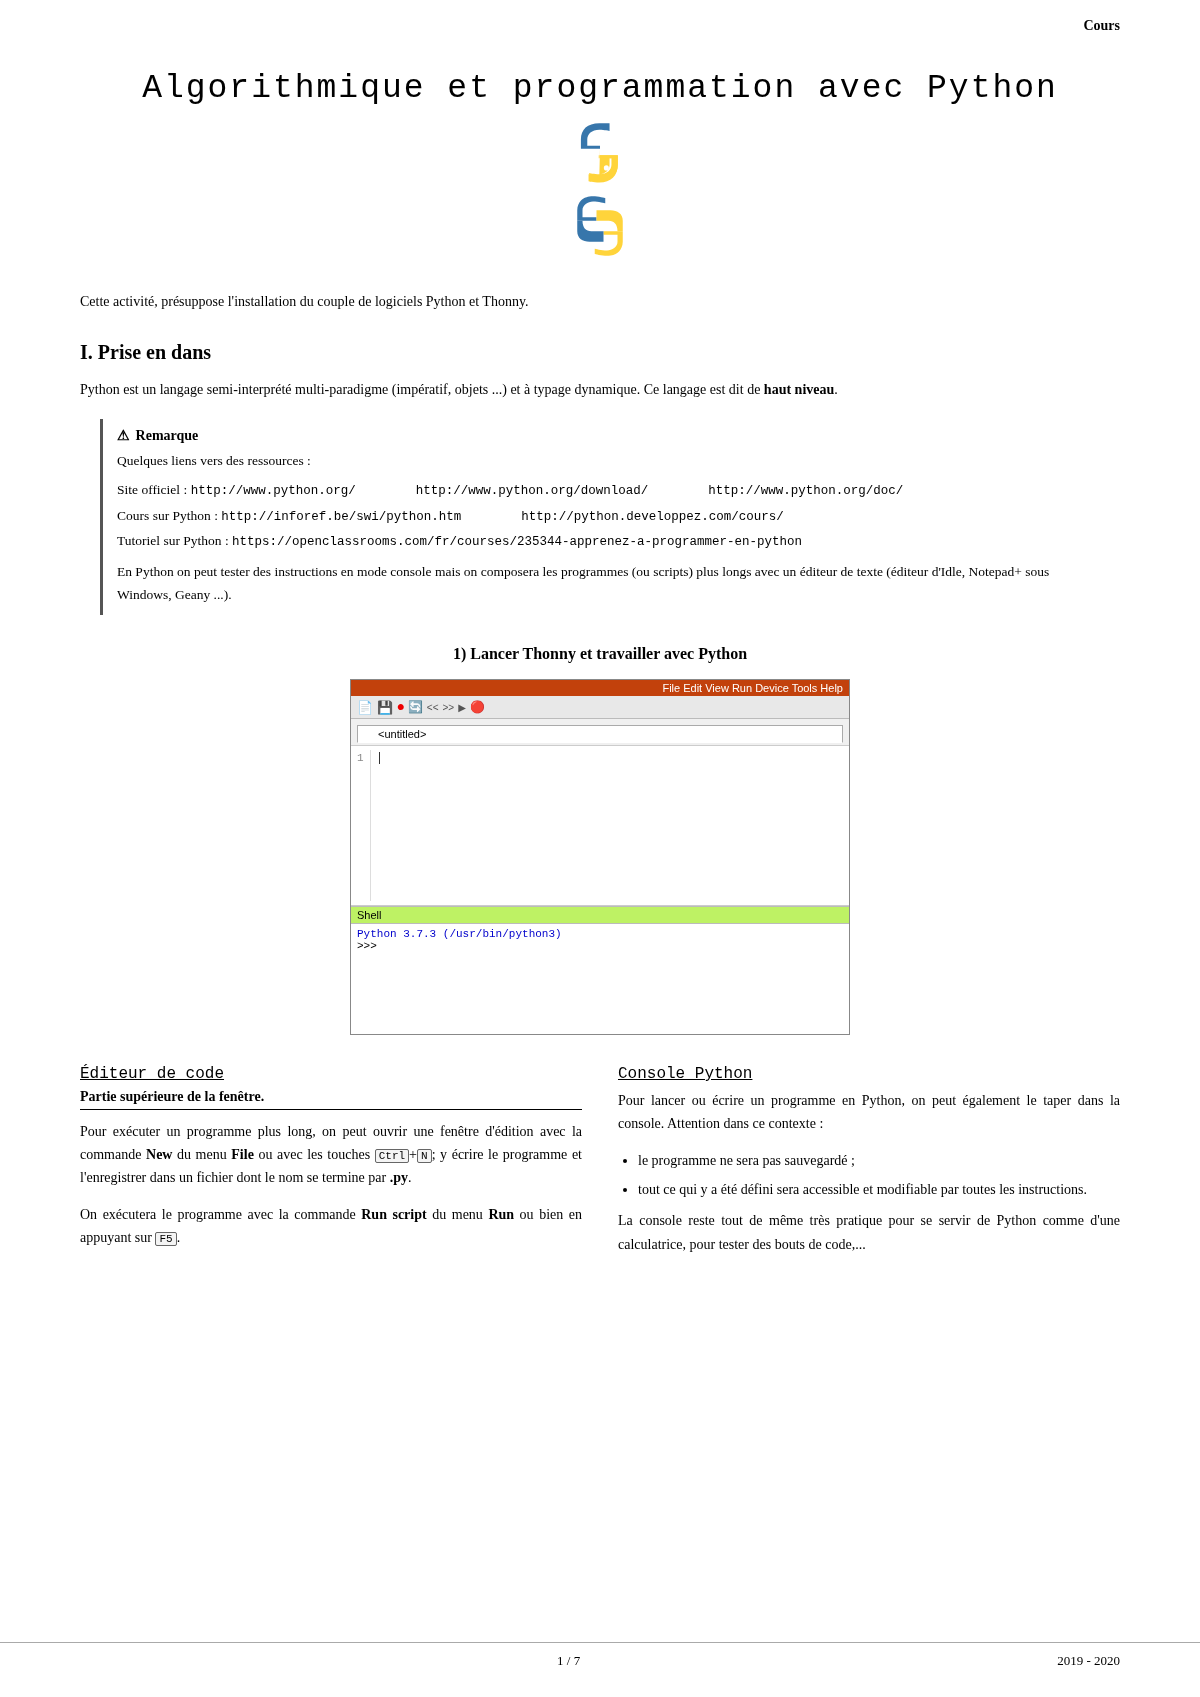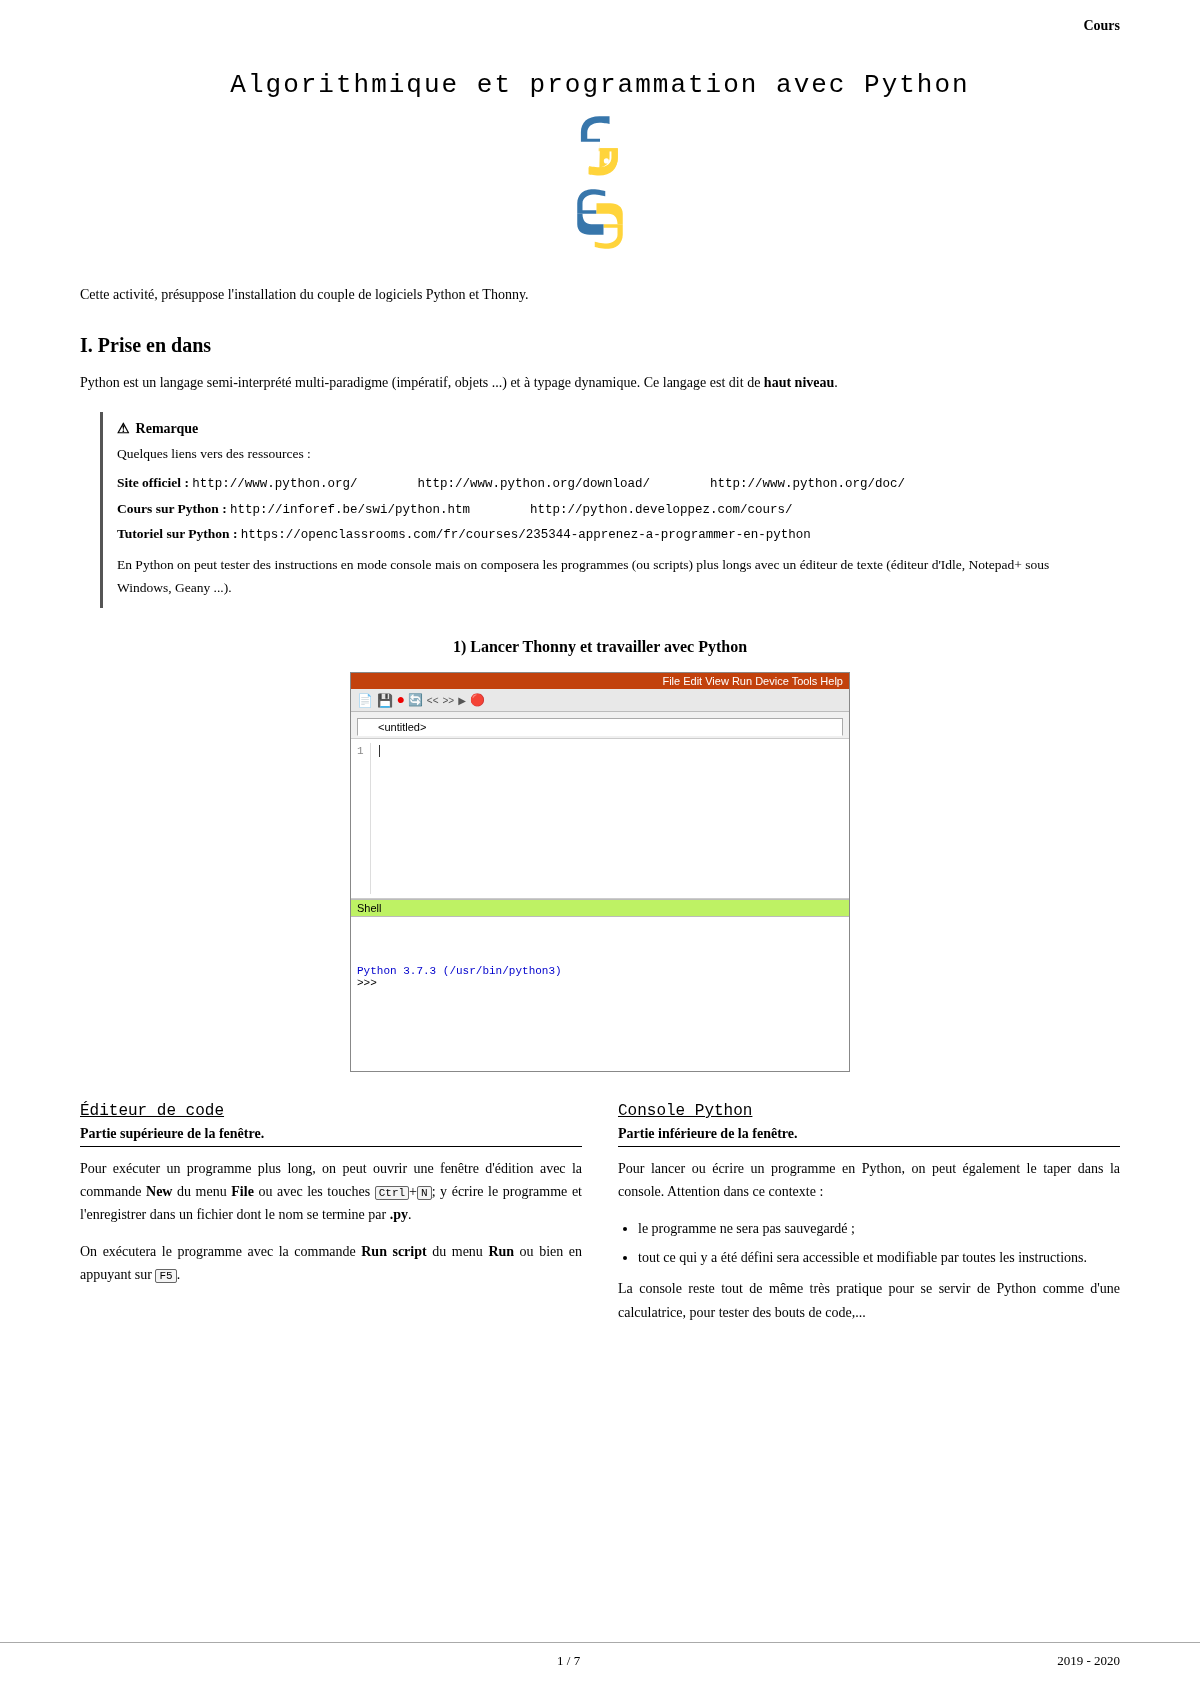--- a/index.html
+++ b/index.html
@@ -20,21 +20,21 @@
       top: 18px;
       right: 80px;
       font-weight: bold;
       font-size: 14px;
     }
 
     
     .main-title {
       text-align: center;
       font-family: "Courier New", Courier, monospace;
-      font-size: 26px;
+      font-size: 33px;
       font-weight: normal;
       letter-spacing: 2px;
       margin-top: 30px;
       margin-bottom: 10px;
     }
 
     
     .python-logo {
       text-align: center;
       margin-bottom: 30px;
@@ -83,21 +83,21 @@
       line-height: 1.7;
     }
     .remarque-content .resource-line {
       margin: 2px 0;
     }
     .code-link {
       font-family: "Courier New", Courier, monospace;
       font-size: 12.5px;
     }
     .label-bold {
-      font-weight: bold;
+      font-weight: normal;
     }
 
     
     .subsection-heading {
       font-size: 16px;
       font-weight: bold;
       margin: 30px 0 16px 0;
       text-align: center;
     }
 
@@ -163,21 +163,20 @@
       padding: 2px 6px;
       font-size: 11px;
     }
     .thonny-shell {
       background: #fff;
       height: 110px;
       padding: 4px 6px;
       font-family: "Courier New", Courier, monospace;
       font-size: 11px;
       color: #333;
-      margin-top: 44px;
     }
     .thonny-shell .version-line {
       color: #0000cc;
     }
     .thonny-shell .prompt {
       color: #000;
     }
 
     
     .two-col {
@@ -352,21 +351,20 @@
     <div class="col-subtitle">Partie supérieure de la fenêtre.</div>
     <p class="body-para">
       Pour exécuter un programme plus long, on peut ouvrir une fenêtre d'édition avec la commande <strong>New</strong> du menu <strong>File</strong> ou avec les touches <span class="kbd">Ctrl</span>+<span class="kbd">N</span>; y écrire le programme et l'enregistrer dans un fichier dont le nom se termine par <strong>.py</strong>.
     </p>
     <p class="body-para">
       On exécutera le programme avec la commande <strong>Run script</strong> du menu <strong>Run</strong> ou bien en appuyant sur <span class="kbd">F5</span>.
     </p>
   </div>
   <div class="col-right">
     <span class="col-title">Console Python</span>
-    <div class="col-subtitle">Partie inférieure de la fenêtre.</div>
     <p class="body-para">Pour lancer ou écrire un programme en Python, on peut également le taper dans la console. Attention dans ce contexte :</p>
     <ul class="bullet-list">
       <li>le programme ne sera pas sauvegardé ;</li>
       <li>tout ce qui y a été défini sera accessible et modifiable par toutes les instructions.</li>
     </ul>
     <p class="body-para">La console reste tout de même très pratique pour se servir de Python comme d'une calculatrice, pour tester des bouts de code,...</p>
   </div>
 </div>
 
 <div class="footer">

